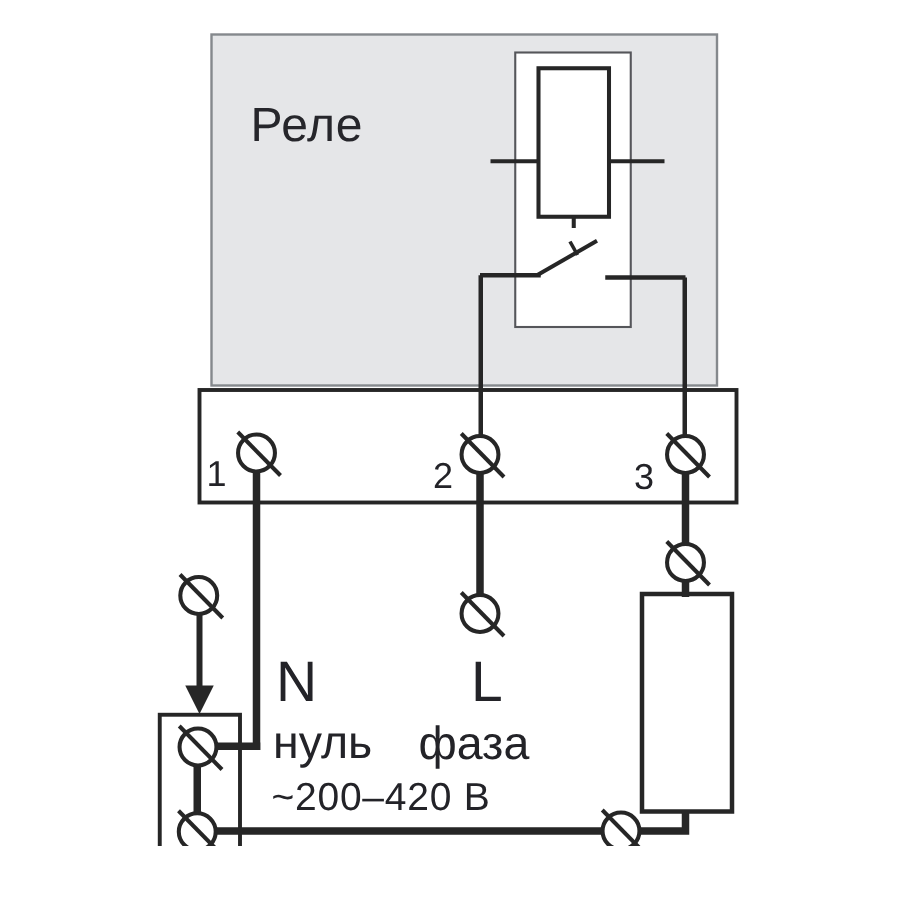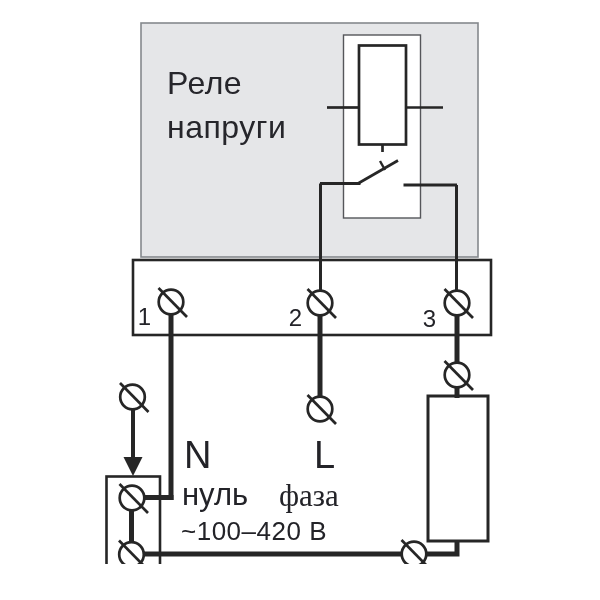--- a/index.html
+++ b/index.html
@@ -76,26 +76,25 @@
       <line x1="120" y1="383" x2="148.5" y2="412"></line>
       <circle cx="132" cy="498" r="12.3" fill="#ffffff"></circle>
       <line x1="119.5" y1="484" x2="148" y2="513"></line>
       <circle cx="131.5" cy="554.5" r="12.3" fill="#ffffff"></circle>
       <line x1="119" y1="540.5" x2="147.5" y2="569.5"></line>
     </g>
   </svg>
 
   <div class="title">
     <div>Реле</div>
-    <div>напруги</div>
   </div>
 
   <div class="num" style="left:111px;top:303px;">1</div>
   <div class="num" style="left:262px;top:304px;">2</div>
   <div class="num" style="left:396px;top:305px;">3</div>
 
   <div class="lbl big" style="left:184px;top:436px;">N</div>
   <div class="lbl big" style="left:314px;top:436px;">L</div>
   <div class="lbl word" style="left:182px;top:479px;">нуль</div>
-  <div class="lbl word" style="left:279px;top:480px;font-family:Liberation Serif, serif;">фаза</div>
-  <div class="lbl volt" style="left:181px;top:518px;">~100–420 В</div>
+  <div class="lbl word" style="left:279px;top:480px;">фаза</div>
+  <div class="lbl volt" style="left:181px;top:518px;">~200–420 В</div>
 
 </div>
 
 </body></html>

